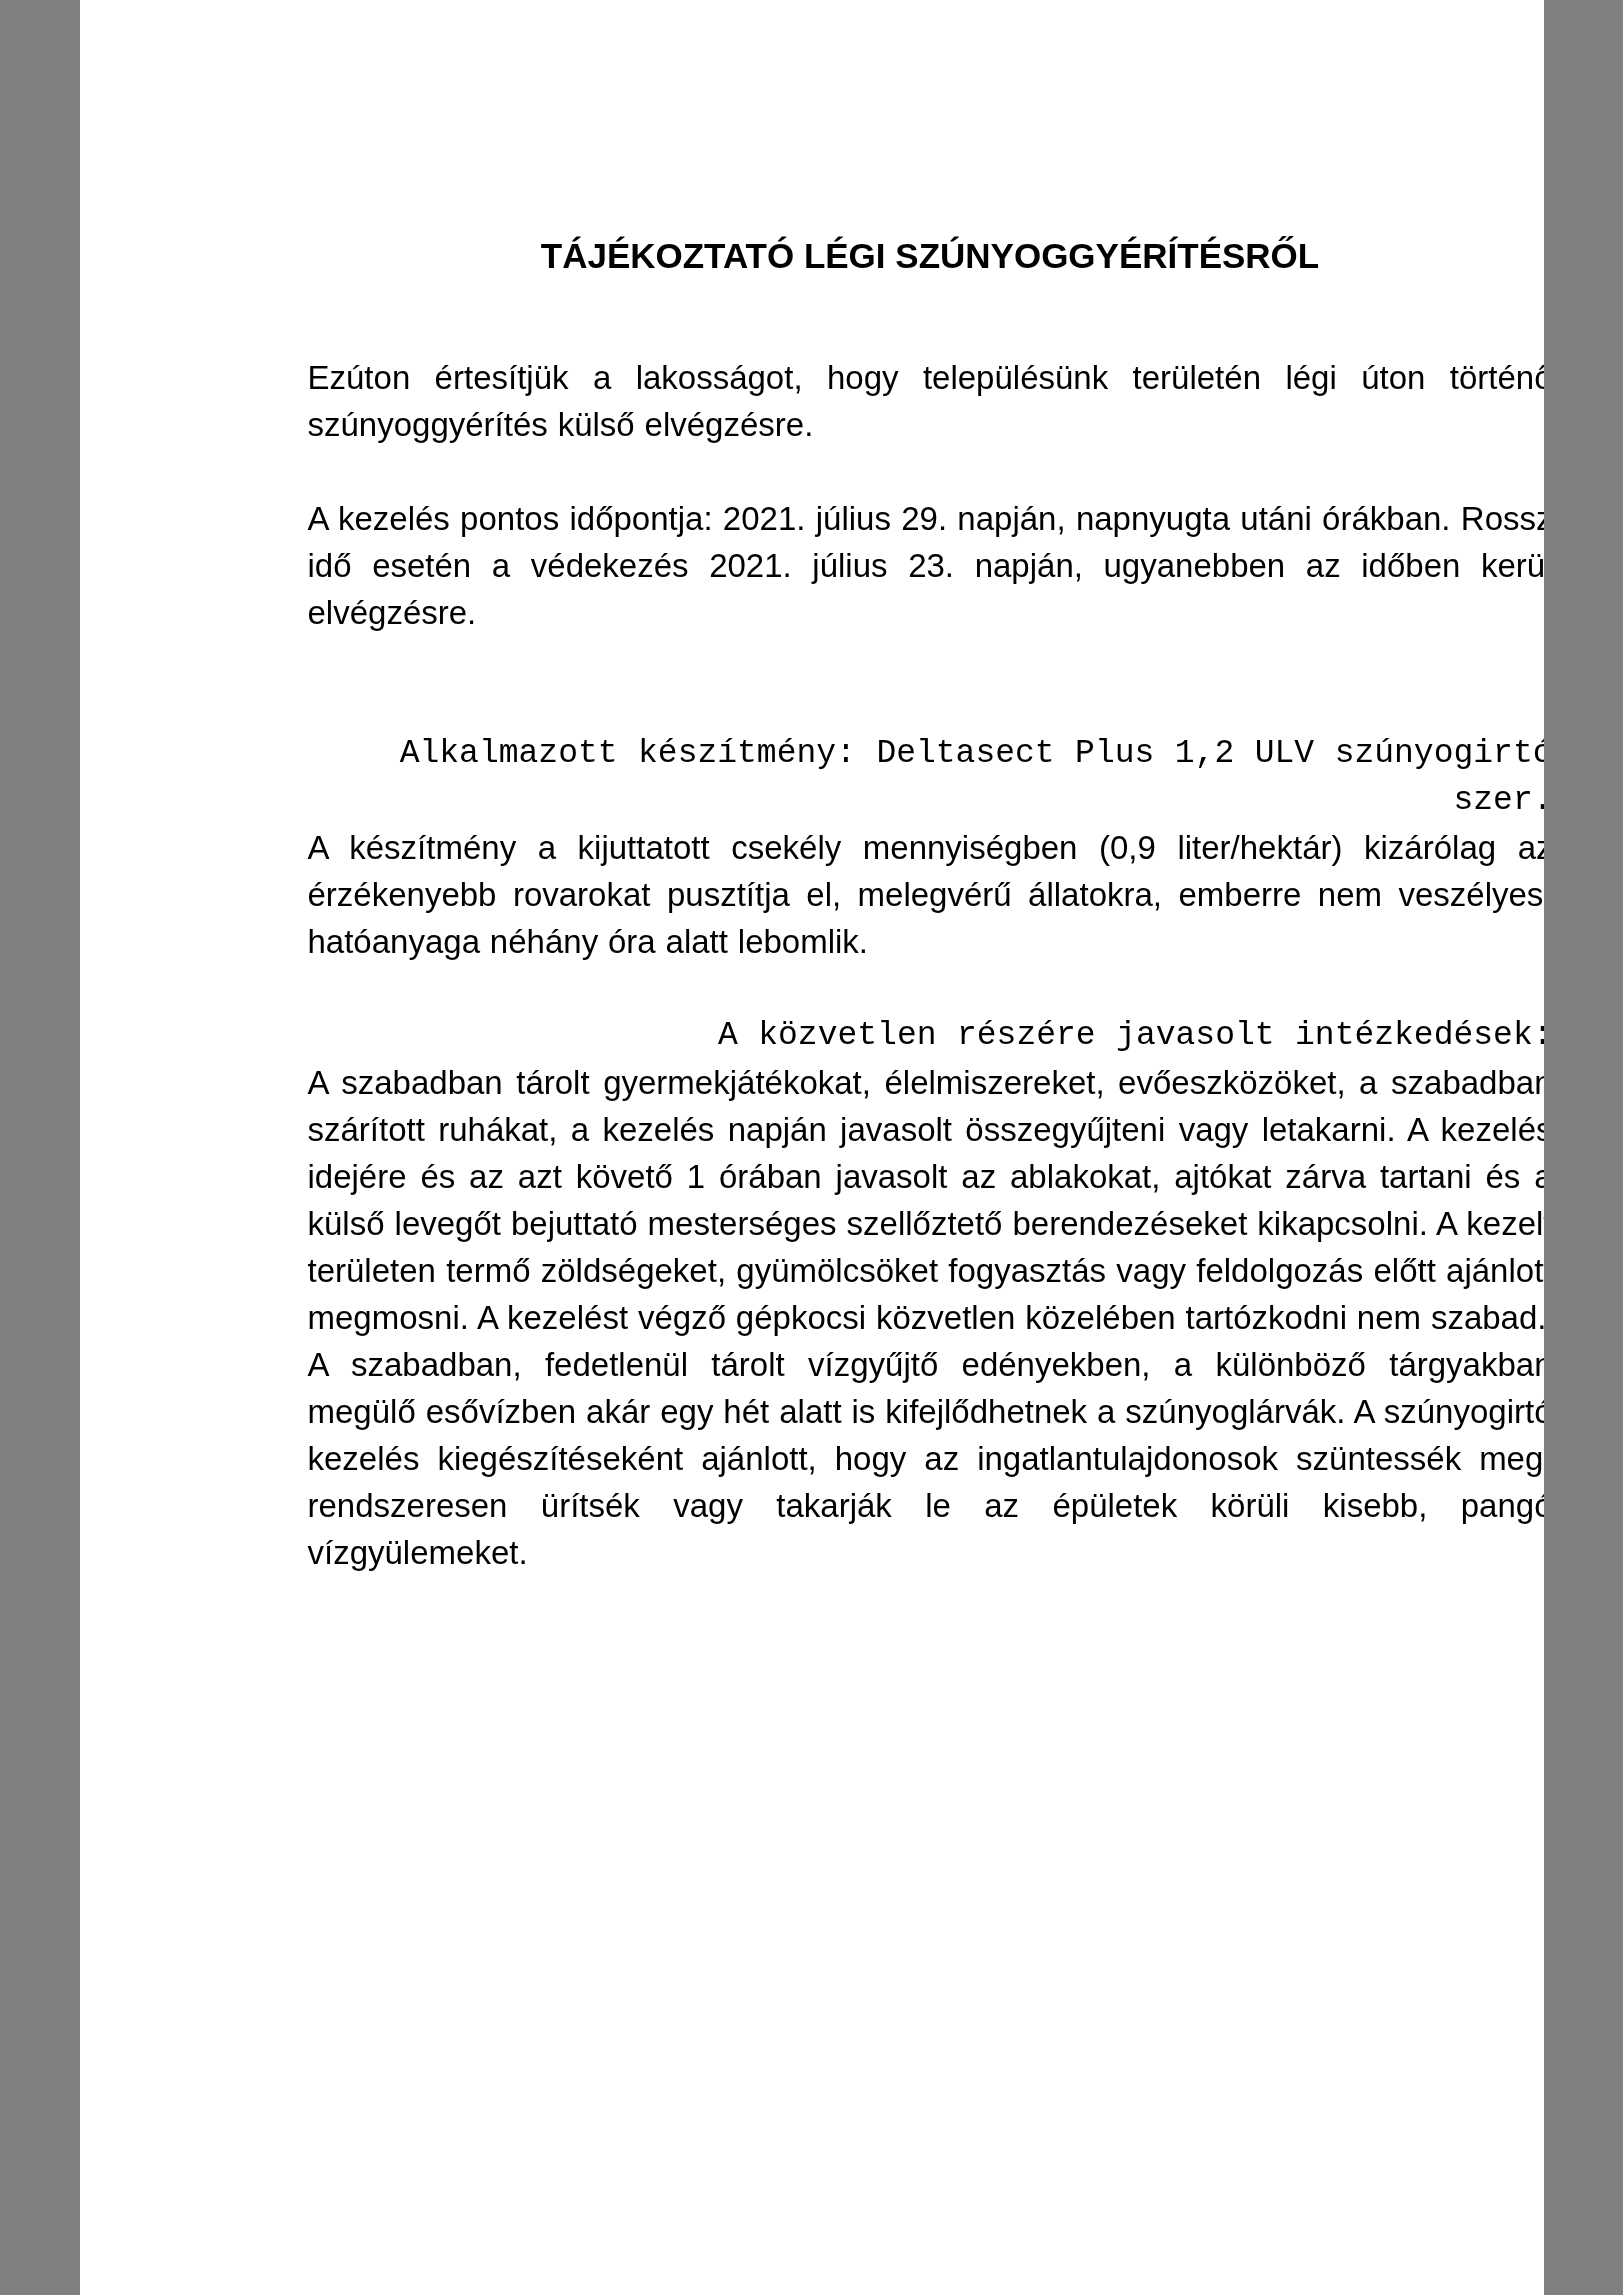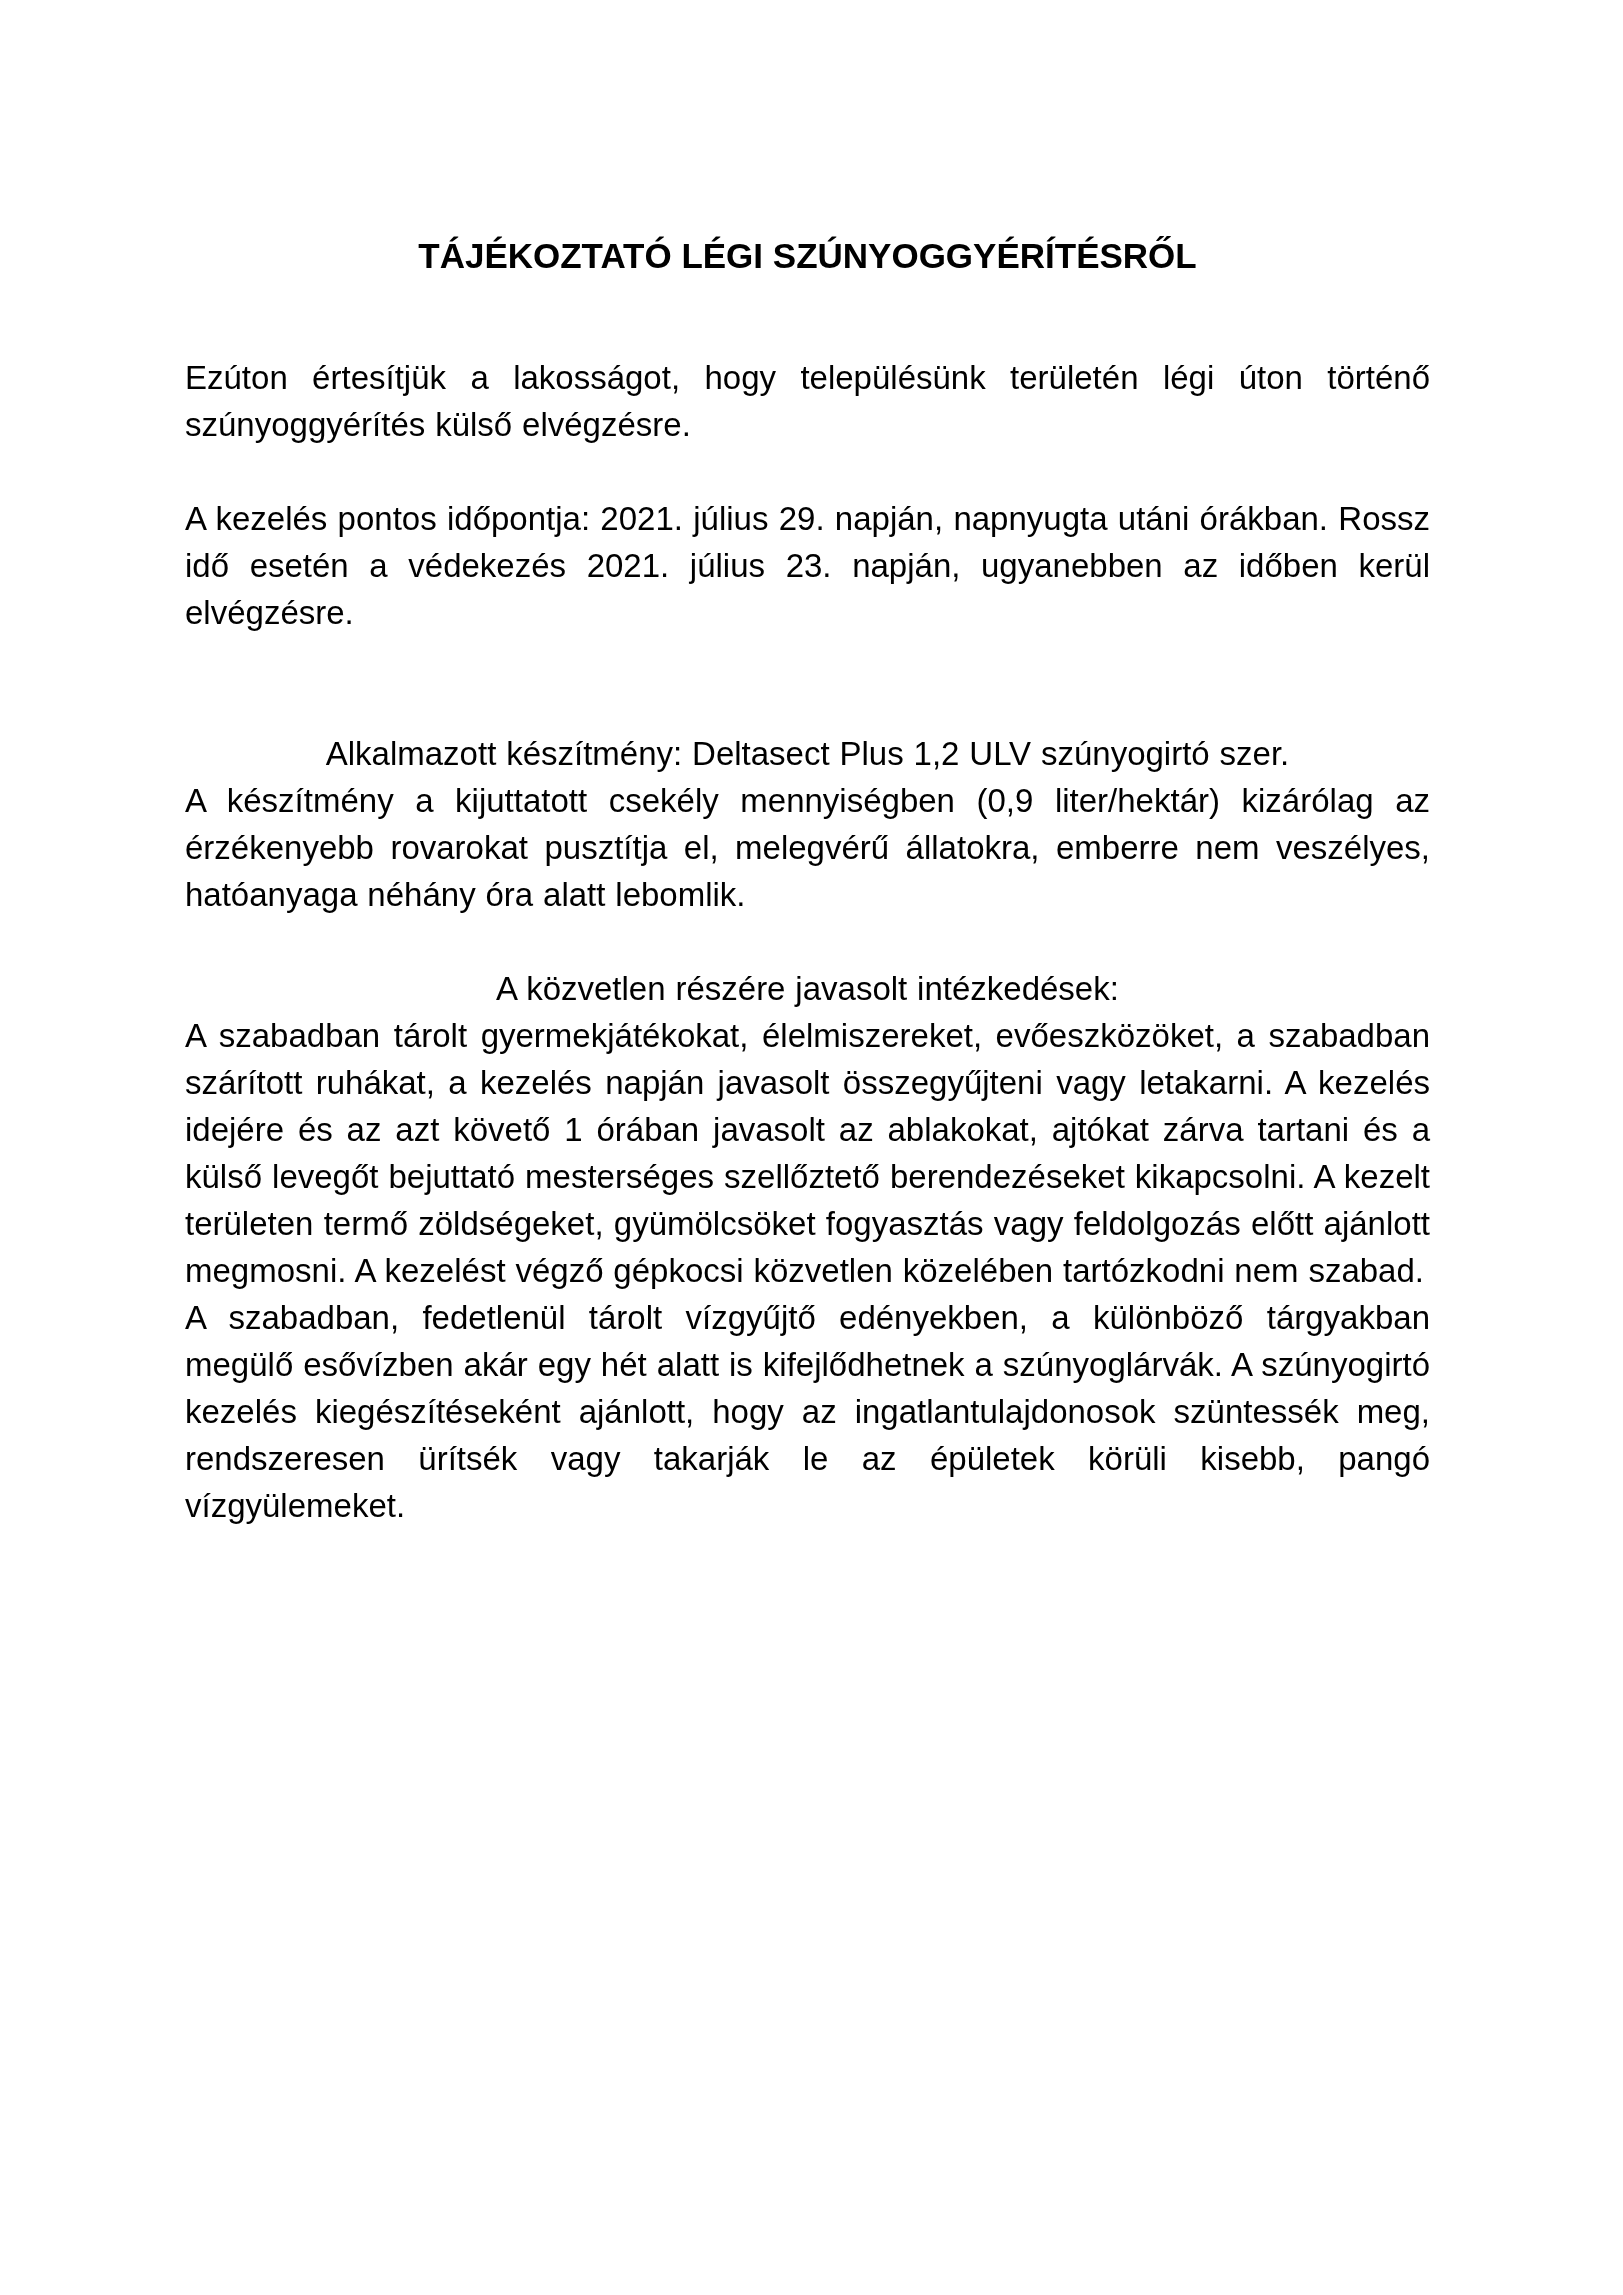--- a/index.html
+++ b/index.html
@@ -2,27 +2,28 @@
 <html lang="hu" style="font-size:10.5px"><head>
 <meta charset="utf-8">
 <style>
   html, body {
     margin: 0;
     padding: 0;
     background: #808080;
   }
   .page {
     position: relative;
-    width: 1623px;
+    width: 1421px;
     height: 2295px;
     margin: 0 auto;
     background: #ffffff;
     color: #000000;
     overflow: hidden;
     font-family: "Liberation Sans", "DejaVu Sans", sans-serif;
+    padding-left: 43px;
   }
   .doc {
     padding-top: 232px;
     margin-left: 185px;
     width: 1245px;
     font-size: 33px;
     line-height: 47px;
     color: #000000;
     -webkit-font-smoothing: antialiased;
     hyphens: none;
@@ -37,21 +38,21 @@
     margin: 0 0 75px 0;
   }
   .para {
     margin: 0;
     text-align: justify;
     text-justify: inter-word;
     word-spacing: 0.7px;
   }
   .para.gap-1 { margin-top: 47px; }
   .para.gap-2 { margin-top: 94px; }
-  .para.single-line { text-align: center; }
+  .para.single-line { text-align: right; font-family: Liberation Mono, monospace; }
   .bold-run { font-weight: 400; }
 </style>
 </head>
 <body>
 
 <div class="page">
   <div class="doc">
 
     <h1 class="doc-title">TÁJÉKOZTATÓ LÉGI SZÚNYOGGYÉRÍTÉSRŐL</h1>
 

